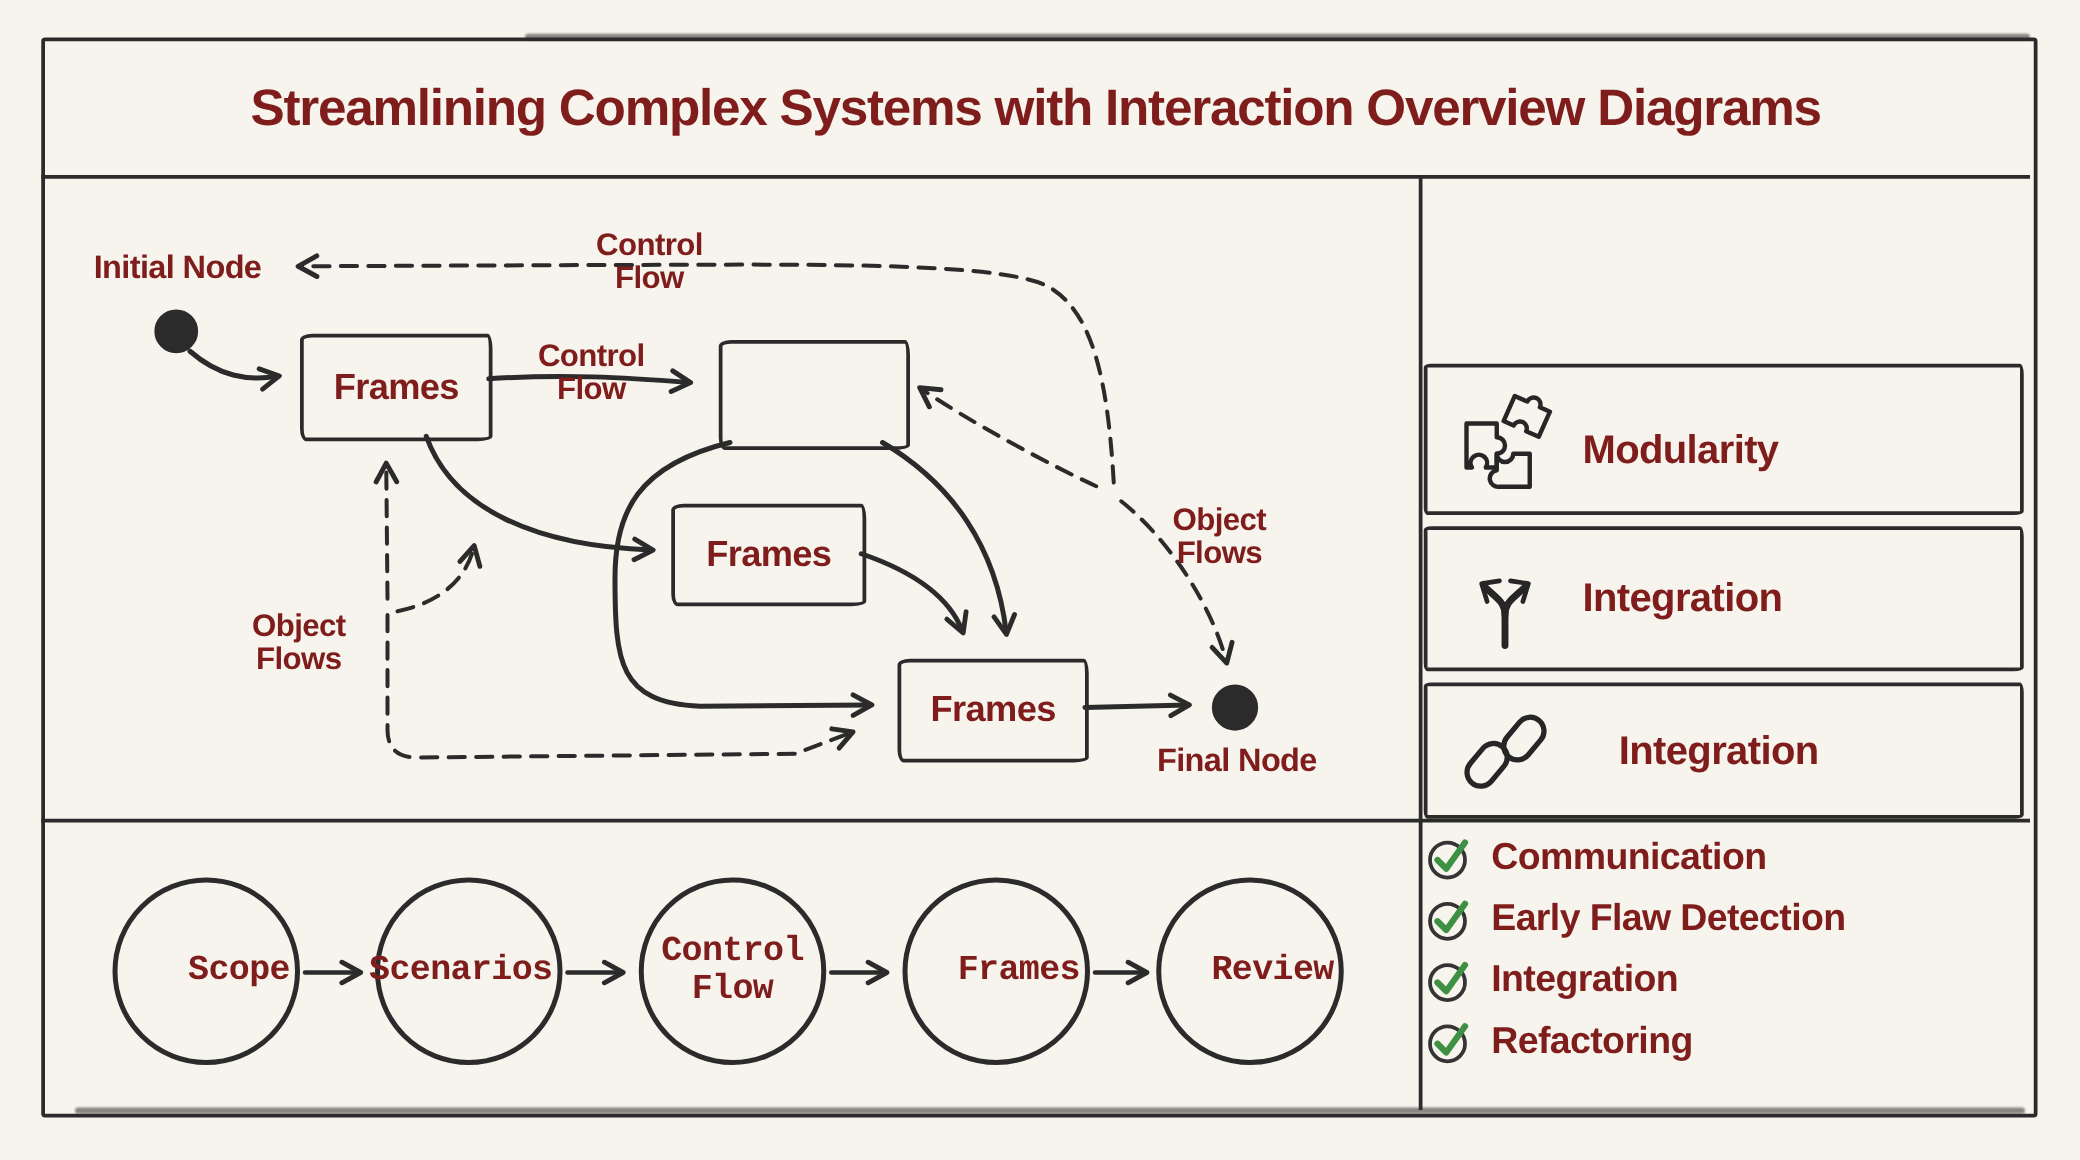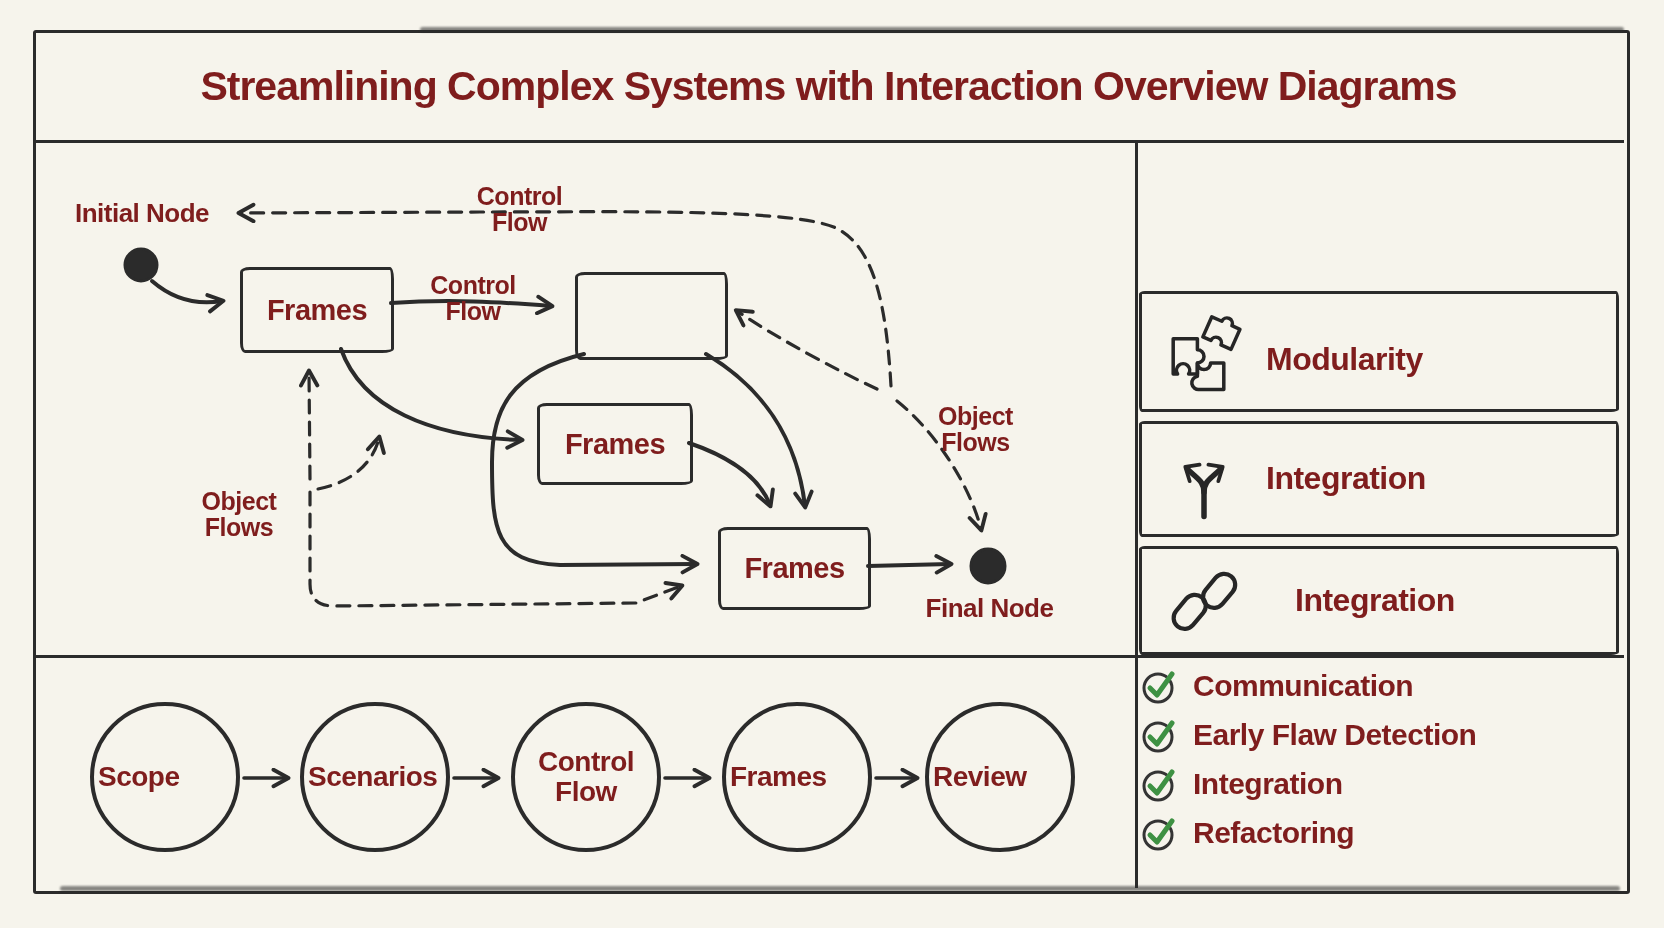--- a/index.html
+++ b/index.html
@@ -18,22 +18,22 @@
   
   #title{left:33px;top:32px;width:1591px;height:108px;display:flex;align-items:center;justify-content:center;}
   #title h1{margin:0;font-size:41px;font-weight:bold;letter-spacing:-1px;}
   
   .nbox{border:3px solid #2b2b2b;display:flex;align-items:center;justify-content:center;
         font-size:29px;font-weight:bold;letter-spacing:-.5px;
         border-radius:10px 4px 12px 5px / 5px 12px 4px 10px;background:transparent;}
   .edge-label{font-size:25px;font-weight:bold;letter-spacing:-.5px;text-align:center;line-height:1.05;}
   
   .pcircle{width:150px;height:150px;border:4px solid #2b2b2b;border-radius:50%;
-           display:flex;align-items:center;justify-content:flex-start;text-align:center;
-           font-size:28px;font-weight:bold;line-height:1.08;letter-spacing:-.5px;padding:4px;box-sizing:border-box;}
+           display:flex;align-items:center;justify-content:flex-end;text-align:center;
+           font-size:28px;font-weight:bold;line-height:1.08;letter-spacing:-.5px;padding:4px;box-sizing:border-box;font-family:Liberation Mono, monospace;}
   
   .fcell{left:1139px;width:480px;border:3px solid #2b2b2b;box-sizing:border-box;
          display:flex;align-items:center;background:transparent;
          border-radius:6px 3px 8px 3px / 3px 8px 3px 6px;}
   .fcell .iconwrap{width:124px;display:flex;align-items:center;justify-content:center;flex:0 0 124px;}
   .fcell .flabel{font-size:32px;font-weight:bold;letter-spacing:-.5px;line-height:1.12;}
   
   #benefits{left:1139px;top:664px;width:483px;display:flex;flex-direction:column;gap:5px;box-sizing:border-box;}
   .benefit{display:flex;align-items:center;gap:12px;height:44px;}
   .benefit .blabel{font-size:30px;font-weight:bold;letter-spacing:-.5px;}

